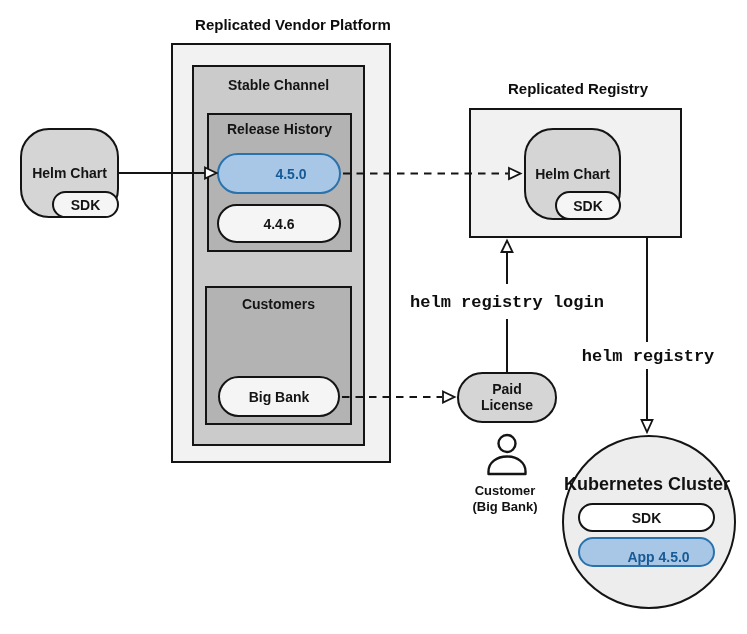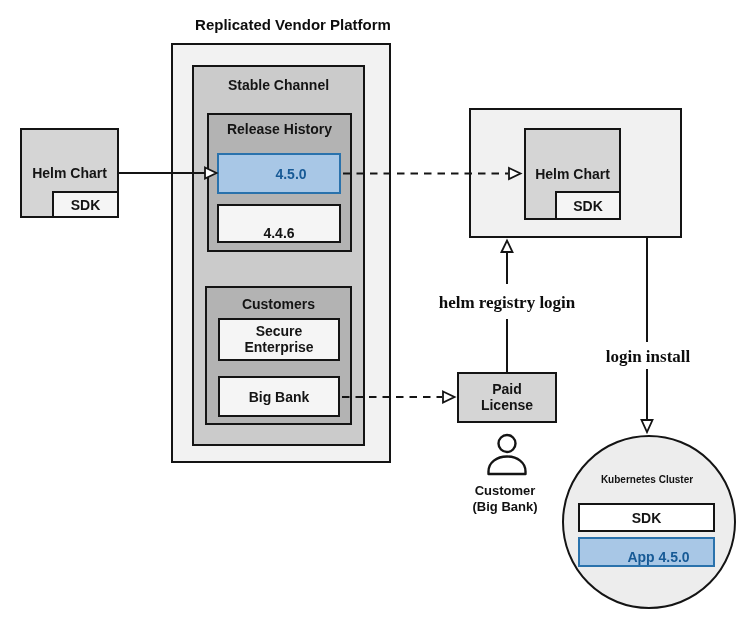--- a/index.html
+++ b/index.html
@@ -3,73 +3,74 @@
 <meta charset="utf-8">
 <style>
   html,body { margin:0; padding:0; background:#fff; }
   #canvas {
     position:relative; width:747px; height:634px; background:#ffffff;
     font-family:"Liberation Sans", sans-serif; color:#111; overflow:hidden;margin-left:9px;
   }
   .box { position:absolute; box-sizing:border-box; border:2px solid #141414; }
   .lbl { font-weight:bold; font-size:14px; color:#141414; }
   .top-lbl { text-align:center; font-weight:bold; font-size:14px; color:#141414; }
-  .center { display:flex; align-items:center; justify-content:center; text-align:center; }
+  .center { display:flex; align-items:center; justify-content:center; text-align:center;border-radius:29px; }
   .title { position:absolute; transform:translateX(-50%); font-weight:bold; font-size:15px; white-space:nowrap; color:#0d0d0d; }
-  .mono { position:absolute; transform:translateX(-50%); font-family:Liberation Serif, serif; font-weight:bold; font-size:17px; white-space:nowrap; color:#0d0d0d; }
+  .mono { position:absolute; transform:translateX(-50%); font-family:Liberation Mono, monospace; font-weight:bold; font-size:17px; white-space:nowrap; color:#0d0d0d; }
 
   
   .fill-outer    { background:#f2f2f2; }
   .fill-stable   { background:#cbcbcb; }
   .fill-inner    { background:#b3b3b3; }
   .fill-offwhite { background:#f5f5f5; }
   .fill-gray     { background:#d5d5d5; }
   .fill-white    { background:#ffffff; }
   .fill-blue     { background:#a8c7e6; border-color:#2a72ac !important; color:#175a96;padding-left:24px; }
   .blue-text     { color:#175a96; font-weight:bold; font-size:14px; }
 
   
   #platform   { left:162px; top:43px;  width:220px; height:420px; }
   #stable     { left:183px; top:65px;  width:173px; height:381px; padding-top:10px; }
   #release    { left:198px; top:113px; width:145px; height:139px; padding-top:6px; }
   #rel-450    { left:208px; top:153px; width:124px; height:41px; }
-  #rel-446    { left:208px; top:204px; width:124px; height:39px;align-items:flex-end; }
+  #rel-446    { left:208px; top:204px; width:124px; height:39px; }
   #customers  { left:196px; top:286px; width:147px; height:139px; padding-top:8px; }
   #secure     { left:209px; top:318px; width:122px; height:43px; line-height:1.12; }
   #bigbank    { left:209px; top:376px; width:122px; height:41px; }
   #helm-l     { left:11px;  top:128px; width:99px;  height:90px; }
   #sdk-l      { left:43px;  top:191px; width:67px;  height:27px; }
   #registry   { left:460px; top:108px; width:213px; height:130px; background:#f1f1f1; }
   #helm-r     { left:515px; top:128px; width:97px;  height:92px; }
   #sdk-r      { left:546px; top:191px; width:66px;  height:29px; }
   #paid       { left:448px; top:372px; width:100px; height:51px; line-height:1.12;text-align:center; }
   #cluster    { left:553px; top:435px; width:174px; height:174px; border-radius:50%; background:#ededed; }
   #sdk-c      { left:569px; top:503px; width:137px; height:29px; }
   #app-c      { left:569px; top:537px; width:137px; height:30px;align-items:flex-end; }
 
   #platform-title { left:284px; top:16px; }
   #registry-title { left:569px; top:80px; }
   #cluster-title  { position:absolute; left:638px; top:474px; transform:translateX(-50%);
-                    font-weight:bold; font-size:10px; white-space:nowrap; }
+                    font-weight:bold; font-size:18px; white-space:nowrap; }
   #login-label    { left:498px; top:293px; }
   #install-label  { left:639px; top:347px; }
   #customer-label { position:absolute; left:496px; top:483px; transform:translateX(-50%);
                     font-weight:bold; font-size:13px; text-align:center; line-height:1.25; }
 
   .wrap-narrow { display:inline-block; width:84px; }
   .wrap-paid   { display:inline-block; width:58px; }
 
   #overlay { position:absolute; left:0; top:0; pointer-events:none; }
 </style>
 </head>
 <body>
 
 <div id="canvas">
 
   <div class="title" id="platform-title">Replicated Vendor Platform</div>
+  <div class="title" id="registry-title">Replicated Registry</div>
 
   <div class="box fill-outer" id="platform"></div>
 
   <div class="box fill-stable top-lbl" id="stable">
     <span>Stable Channel</span>
   </div>
 
   <div class="box fill-inner top-lbl" id="release">
     <span>Release History</span>
   </div>
@@ -79,23 +80,20 @@
   </div>
 
   <div class="box fill-offwhite center lbl" id="rel-446">
     <span>4.4.6</span>
   </div>
 
   <div class="box fill-inner top-lbl" id="customers">
     <span>Customers</span>
   </div>
 
-  <div class="box fill-offwhite center lbl" id="secure">
-    <span class="wrap-narrow">Secure Enterprise</span>
-  </div>
 
   <div class="box fill-offwhite center lbl" id="bigbank">
     <span>Big Bank</span>
   </div>
 
   <div class="box fill-gray center lbl" id="helm-l">
     <span>Helm Chart</span>
   </div>
   <div class="box fill-offwhite center lbl" id="sdk-l">
     <span>SDK</span>
@@ -121,21 +119,21 @@
   <div class="box" id="cluster"></div>
   <div id="cluster-title">Kubernetes Cluster</div>
   <div class="box fill-white center lbl" id="sdk-c">
     <span>SDK</span>
   </div>
   <div class="box fill-blue center blue-text" id="app-c">
     <span>App 4.5.0</span>
   </div>
 
   <div class="mono" id="login-label">helm registry login</div>
-  <div class="mono" id="install-label">login install</div>
+  <div class="mono" id="install-label">helm registry</div>
 
   <svg id="overlay" width="747" height="634" viewBox="0 0 747 634">
     <g stroke="#141414" stroke-width="2" fill="none">
 
       <g>
         <line x1="110" y1="173" x2="196" y2="173"></line>
         <polygon points="196,167.5 207.5,173 196,178.5" fill="#ffffff" stroke-width="1.8"></polygon>
       </g>
 
       <g>

